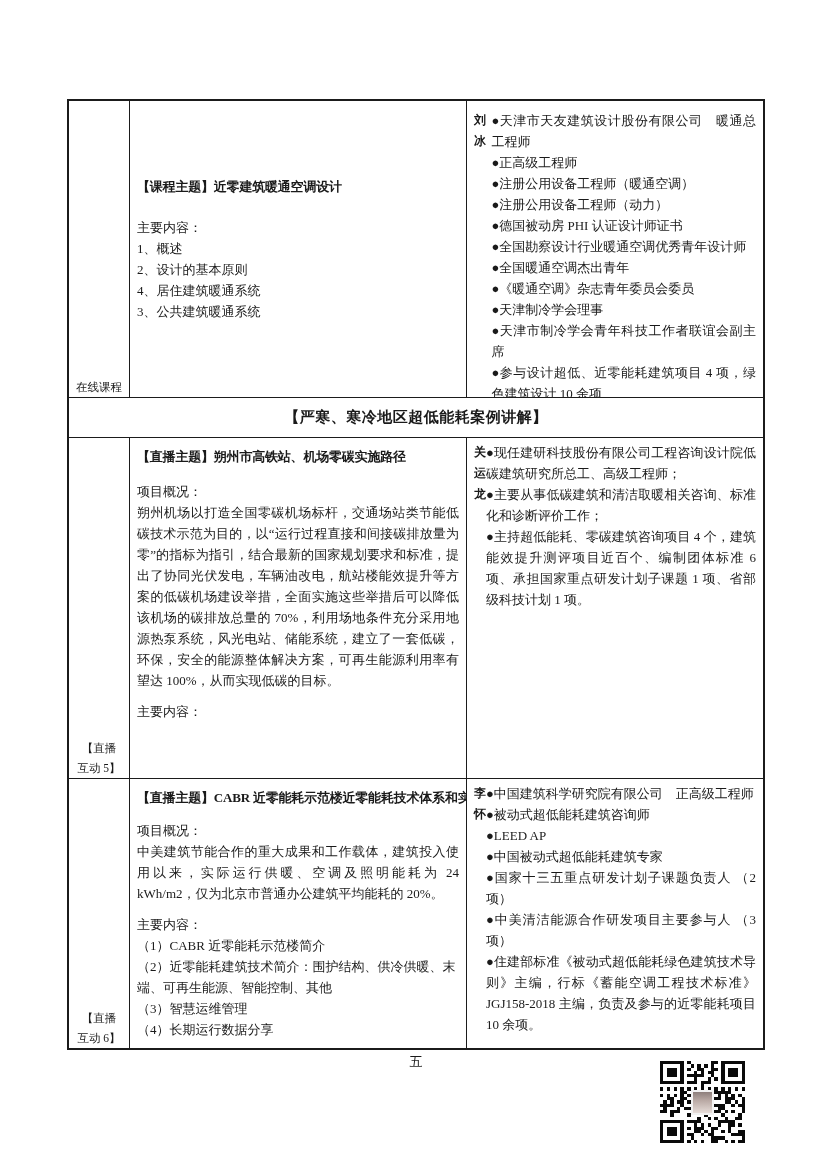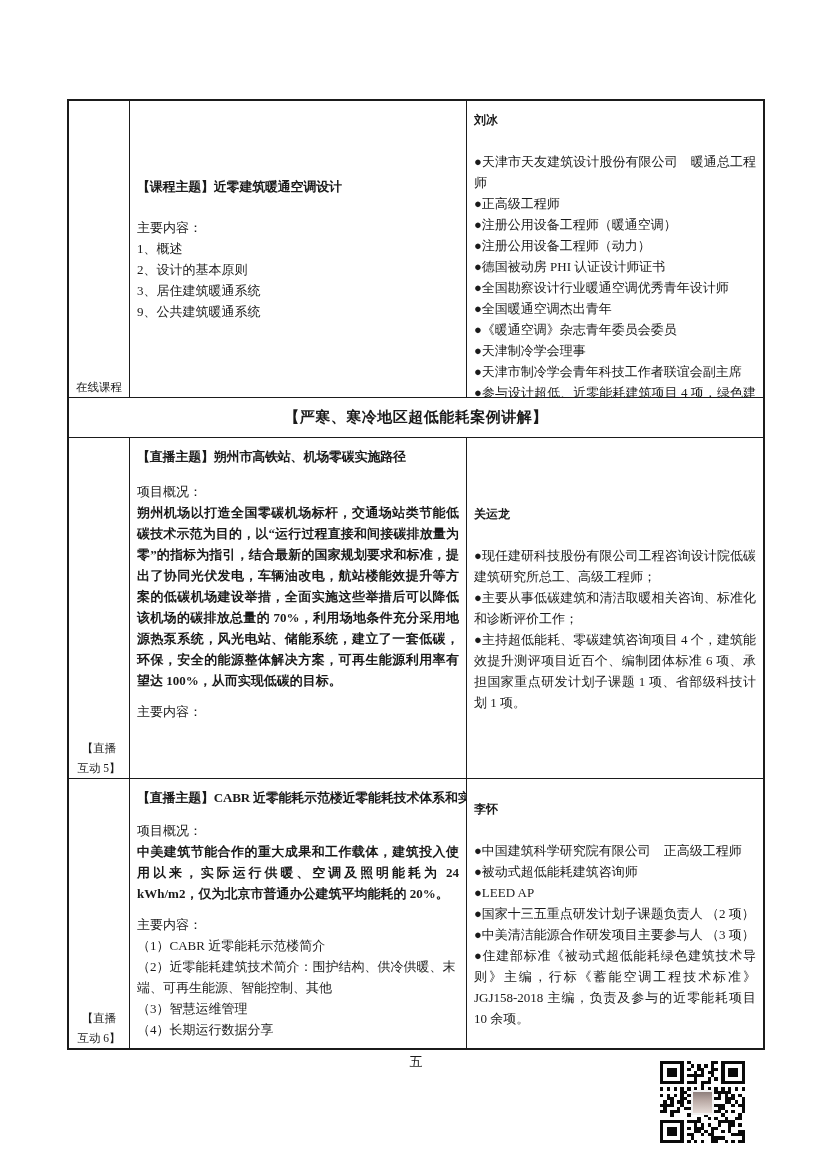--- a/index.html
+++ b/index.html
@@ -16,33 +16,33 @@
     display:grid;
     grid-template-columns:61px 337px 1fr;
     grid-template-rows:297px 40px 341px auto;
     background:#fff;
   }
   .cell { border-right:1px solid #1b1b1b; border-bottom:1px solid #1b1b1b; box-sizing:border-box; overflow:hidden; }
   .cell.last-col { border-right:none; }
   .cell.last-row { border-bottom:none; }
   .cell-label { display:flex; flex-direction:column; align-items:center; justify-content:flex-end; text-align:center; font-size:11.5px; line-height:20px; }
   .cell-mid { padding:4px 7px; display:flex; flex-direction:column; justify-content:center; }
-  .cell-right { padding:4px 7px; display:flex; flex-direction:column; justify-content:center; }
+  .cell-right { padding:4px 7px; display:flex; flex-direction:row; justify-content:center; }
   .cell-right.top-align { justify-content:flex-start; padding-top:9px; }
   .cell-mid.top-align { justify-content:flex-start; padding-top:8px; }
 
   .cell-mid p, .cell-right p { margin:0; font-size:13px; line-height:21px; }
 
   .topic { font-weight:bold; white-space:nowrap; letter-spacing:-0.2px; }
   .row1 .topic { margin-bottom:20px !important; }
   .topic { margin-bottom:14px !important; }
   .row4 .topic { margin-bottom:12px !important; }
   .heading-content { margin-top:10px !important; }
   .row1 .heading-content { margin-top:0 !important; }
-  .overview-text { text-align:justify;font-weight:bold; }
+  .overview-text { text-align:justify; }
   .name { font-weight:bold; font-size:12px !important; }
   .cell-right .name { margin-bottom:20px !important; }
   .bullet { text-align:justify; }
 
   .banner-cell {
     grid-column:1 / -1; border-bottom:1px solid #1b1b1b; box-sizing:border-box;
     display:flex; align-items:center; justify-content:center;
   }
   .banner-title { font-weight:bold; font-size:15px; letter-spacing:0.5px; }
 
@@ -69,22 +69,22 @@
 
   <div class="cell cell-label row1">
     <span>在线课程</span>
   </div>
   <div class="cell cell-mid row1">
     <p class="topic">【课程主题】近零建筑暖通空调设计</p>
     <p class="heading-content">主要内容：</p>
     <div>
         <p class="item">1、概述</p>
         <p class="item">2、设计的基本原则</p>
-        <p class="item">3、居住建筑暖通系统</p>
-        <p class="item">9、公共建筑暖通系统</p>
+        <p class="item">4、居住建筑暖通系统</p>
+        <p class="item">3、公共建筑暖通系统</p>
       </div>
   </div>
   <div class="cell cell-right top-align last-col row1">
     <p class="name">刘冰</p>
     <div>
         <p class="bullet">●天津市天友建筑设计股份有限公司　暖通总工程师</p>
         <p class="bullet">●正高级工程师</p>
         <p class="bullet">●注册公用设备工程师（暖通空调）</p>
         <p class="bullet">●注册公用设备工程师（动力）</p>
         <p class="bullet">●德国被动房 PHI 认证设计师证书</p>
@@ -135,20 +135,21 @@
         <p class="item">（3）智慧运维管理</p>
         <p class="item">（4）长期运行数据分享</p>
       </div>
   </div>
   <div class="cell cell-right last-col last-row row4">
     <p class="name">李怀</p>
     <div>
         <p class="bullet">●中国建筑科学研究院有限公司　正高级工程师</p>
         <p class="bullet">●被动式超低能耗建筑咨询师</p>
         <p class="bullet">●LEED AP</p>
+        <p class="bullet">●中国被动式超低能耗建筑专家</p>
         <p class="bullet">●国家十三五重点研发计划子课题负责人 （2 项）</p>
         <p class="bullet">●中美清洁能源合作研发项目主要参与人 （3 项）</p>
         <p class="bullet">●住建部标准《被动式超低能耗绿色建筑技术导则》主编，行标《蓄能空调工程技术标准》 JGJ158-2018 主编，负责及参与的近零能耗项目 10 余项。</p>
       </div>
   </div>
 </div>
 
 <div class="page-number">五</div>
 
 <div class="qr-block">

